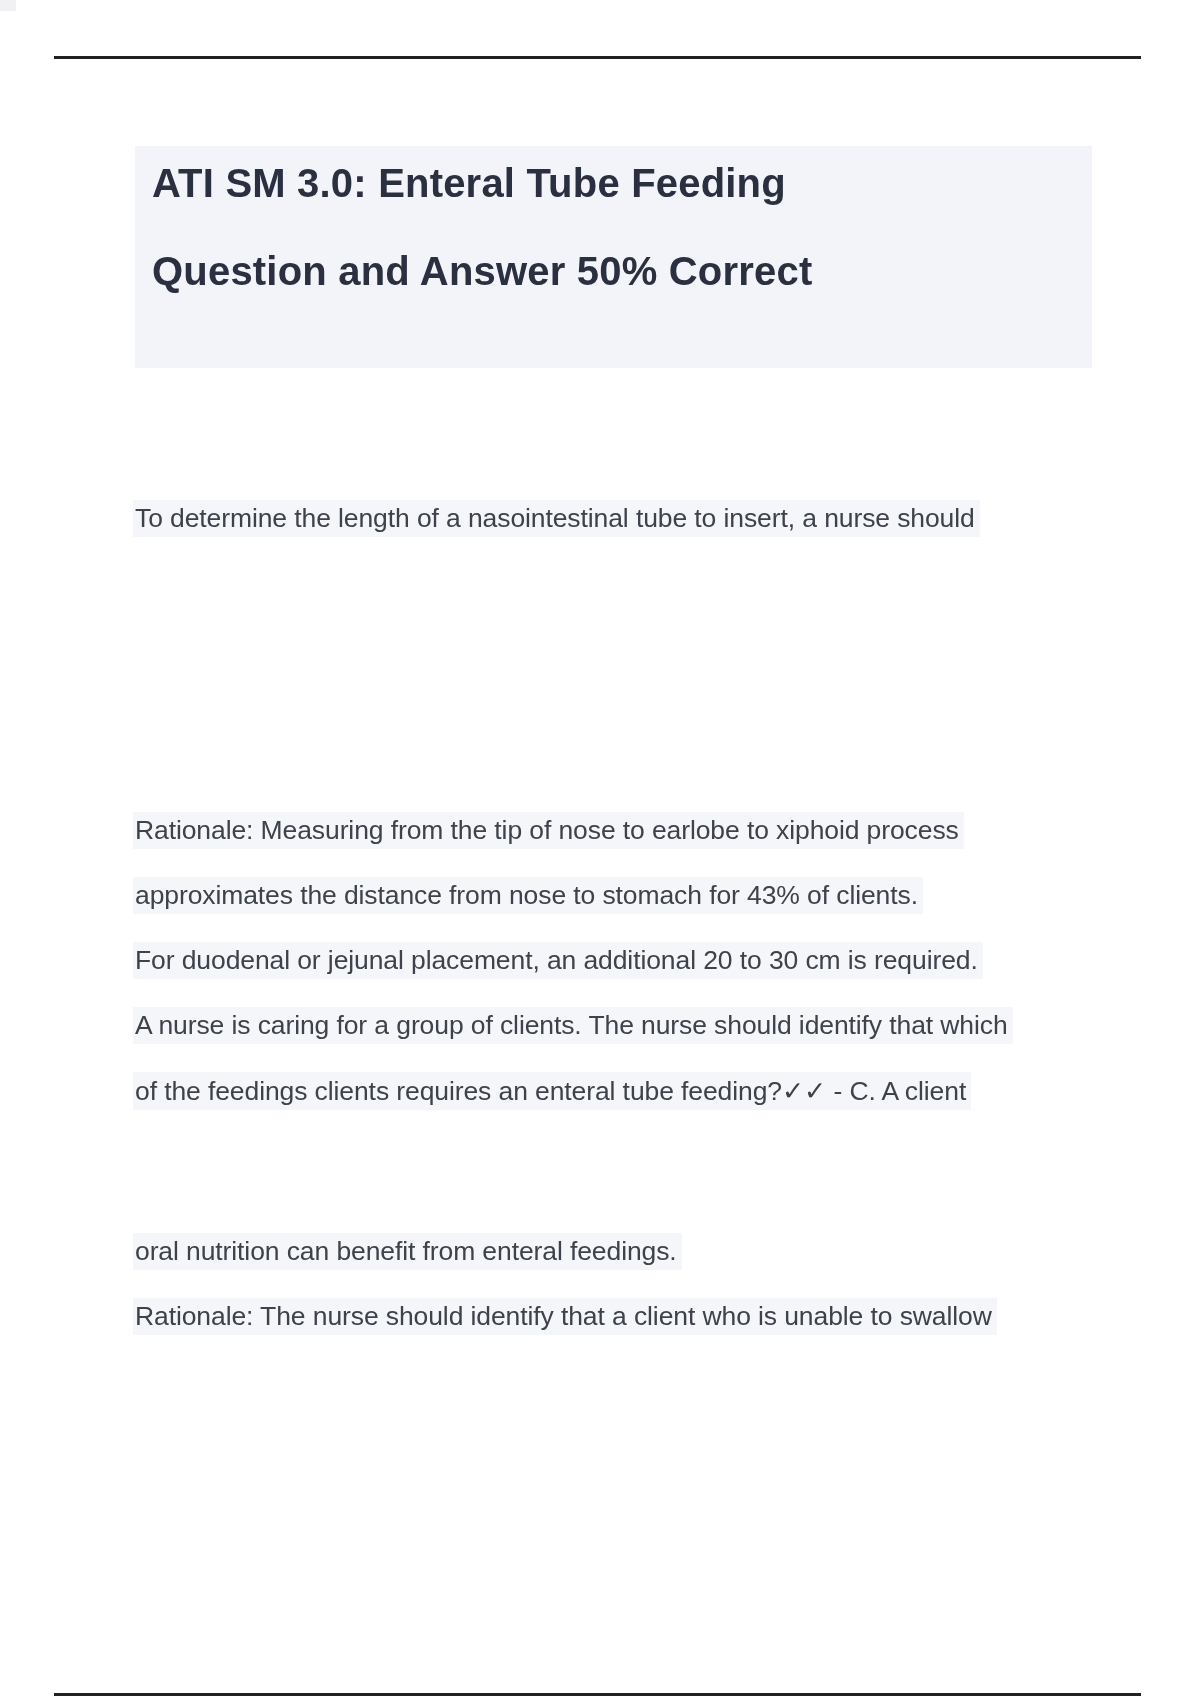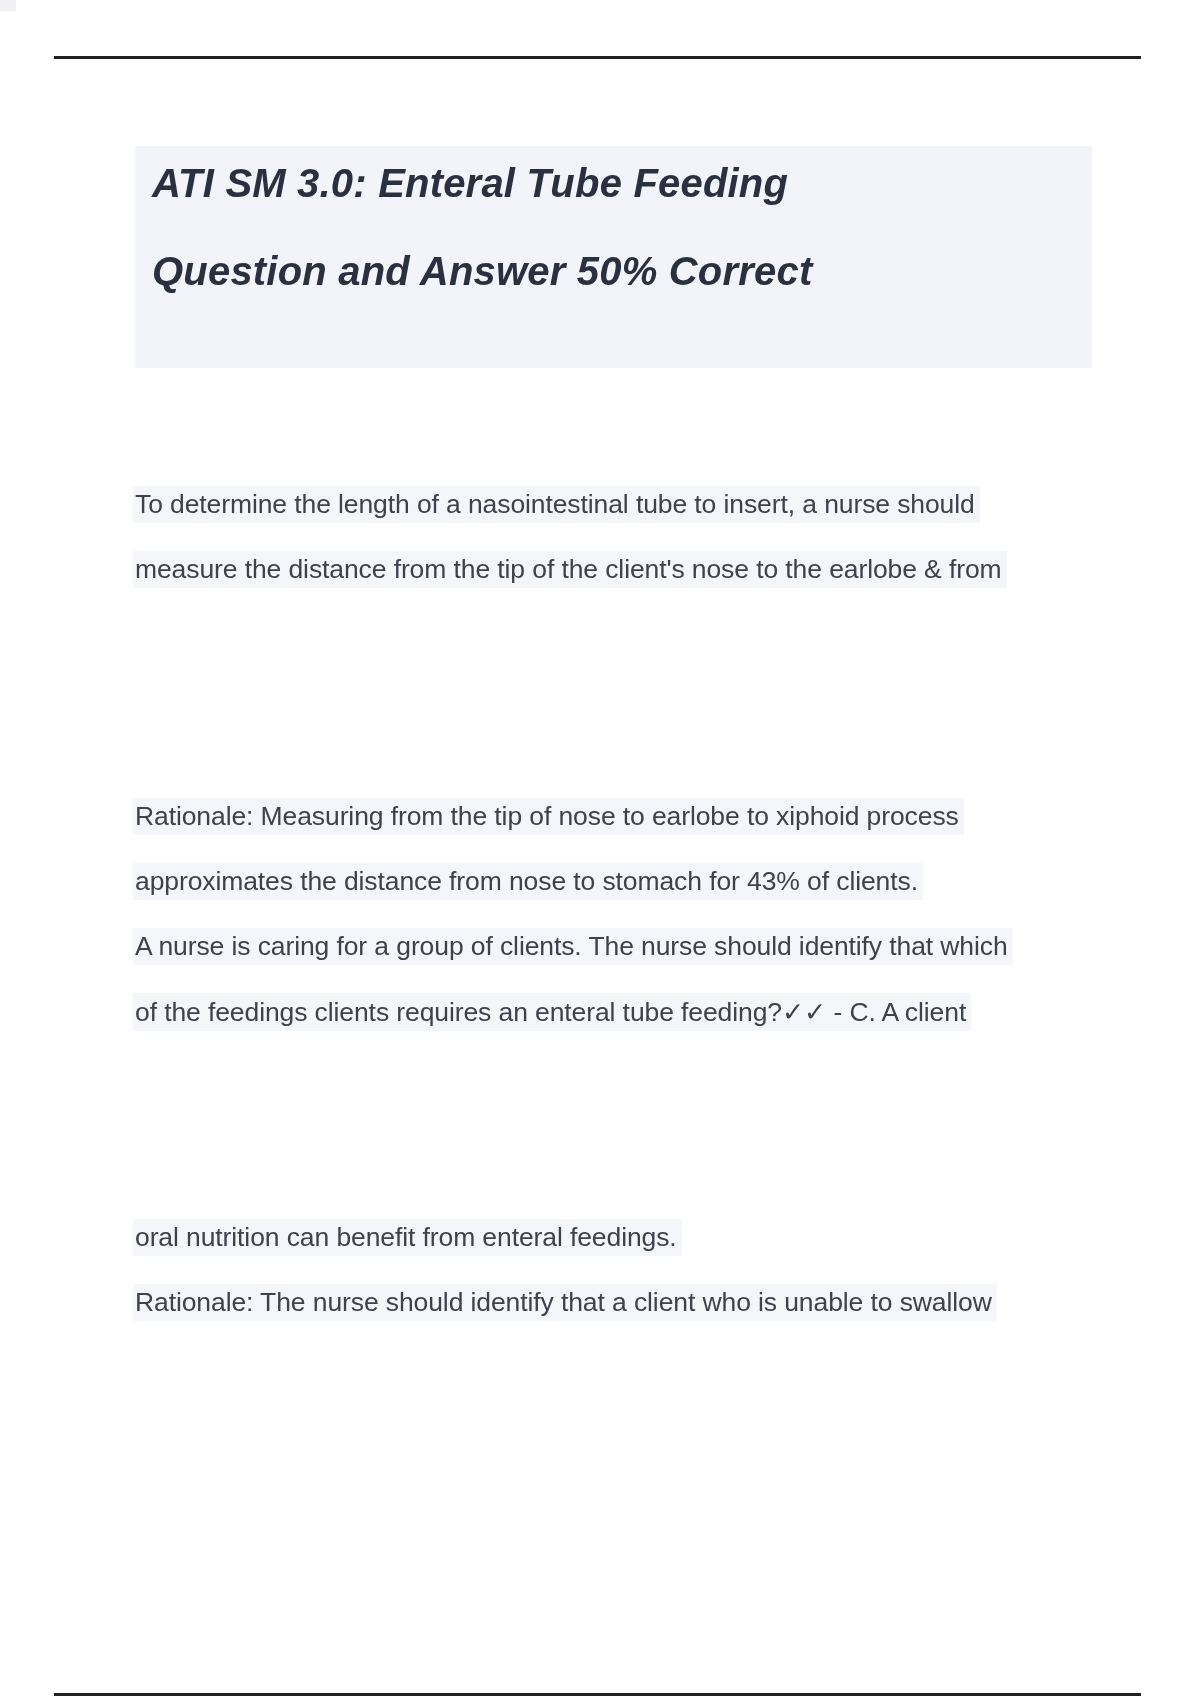--- a/index.html
+++ b/index.html
@@ -33,21 +33,20 @@
   .title-block {
     position: absolute;
     left: 135px;
     top: 146px;
     width: 957px;
     height: 222px;
     background: var(--title-bg, #f3f4f9);
     color: var(--title-text, #2a3040);
     box-sizing: border-box;
     padding: 14px 0 0 17px;
-    font-style: italic;
   }
   .title-line {
     margin: 0;
     font-size: 40px;
     font-weight: bold;
     letter-spacing: 0.2px;
     line-height: 46px;
     white-space: nowrap;
   }
   .title-line + .title-line { margin-top: 42px; }
@@ -58,21 +57,21 @@
     width: 940px;
     color: var(--body-text, #3d424b);
   }
   .para-1 { top: 486px; }
   .para-2 { top: 798px; }
   .para-3 { top: 1219px; }
 
   .line {
     height: 65px;
     display: flex;
-    align-items: flex-start;
+    align-items: center;
     white-space: nowrap;
     font-size: 26.5px;
     letter-spacing: -0.1px;
   }
   .hl {
     background: var(--line-highlight, #f5f6fa);
     padding: 3px 5px 3px 2px;
   }
 </style>
 </head>
@@ -87,30 +86,30 @@
   <header class="title-block">
     <h1 class="title-line">ATI SM 3.0: Enteral Tube Feeding</h1>
     <h1 class="title-line">Question and Answer 50% Correct</h1>
   </header>
 
   <main>
     <section class="para para-1">
         <div class="line">
           <span class="hl">To determine the length of a nasointestinal tube to insert, a nurse should</span>
         </div>
-        <div class="line">
-          <span class="hl">measure the distance from the tip of the client's nose to the earlobe &amp; from</span>
-        </div>
       </section>
     <section class="para para-2">
         <div class="line">
           <span class="hl">Rationale: Measuring from the tip of nose to earlobe to xiphoid process</span>
         </div>
         <div class="line">
           <span class="hl">approximates the distance from nose to stomach for 43% of clients.</span>
+        </div>
+        <div class="line">
+          <span class="hl">For duodenal or jejunal placement, an additional 20 to 30 cm is required.</span>
         </div>
         <div class="line">
           <span class="hl">A nurse is caring for a group of clients. The nurse should identify that which</span>
         </div>
         <div class="line">
           <span class="hl">of the feedings clients requires an enteral tube feeding?✓✓ - C. A client</span>
         </div>
       </section>
     <section class="para para-3">
         <div class="line">

